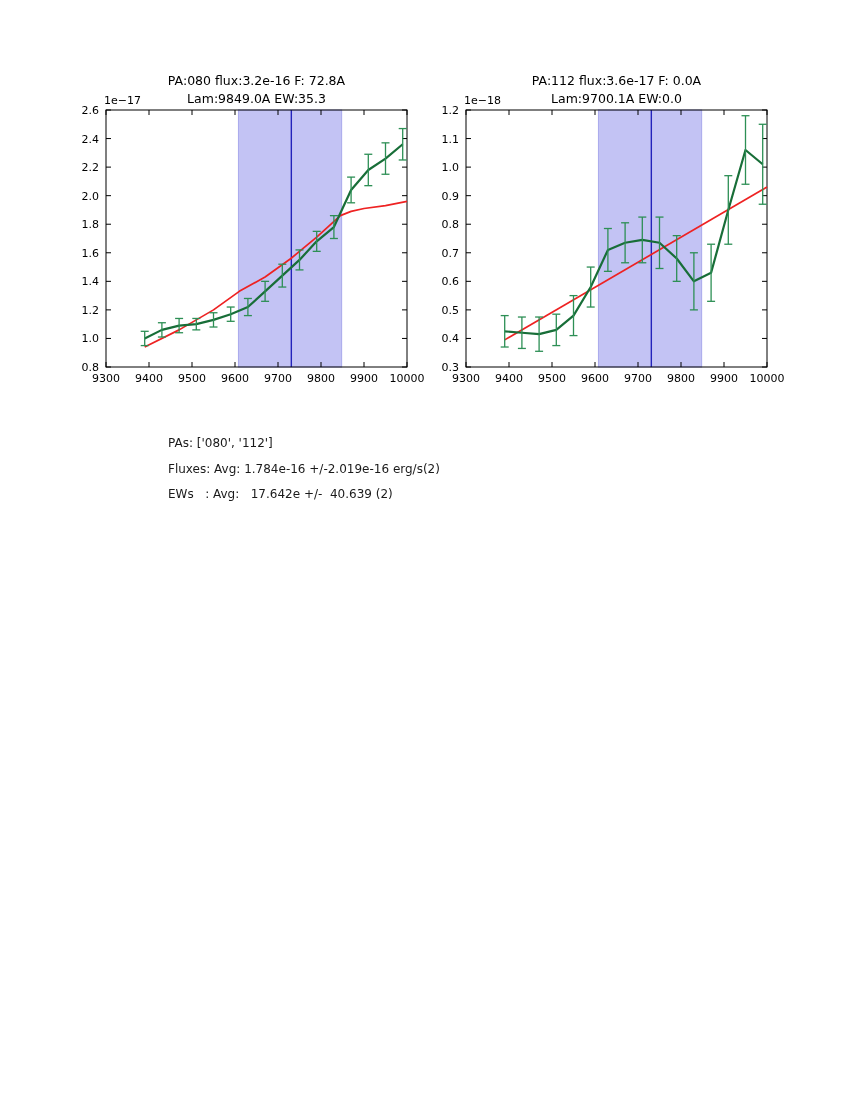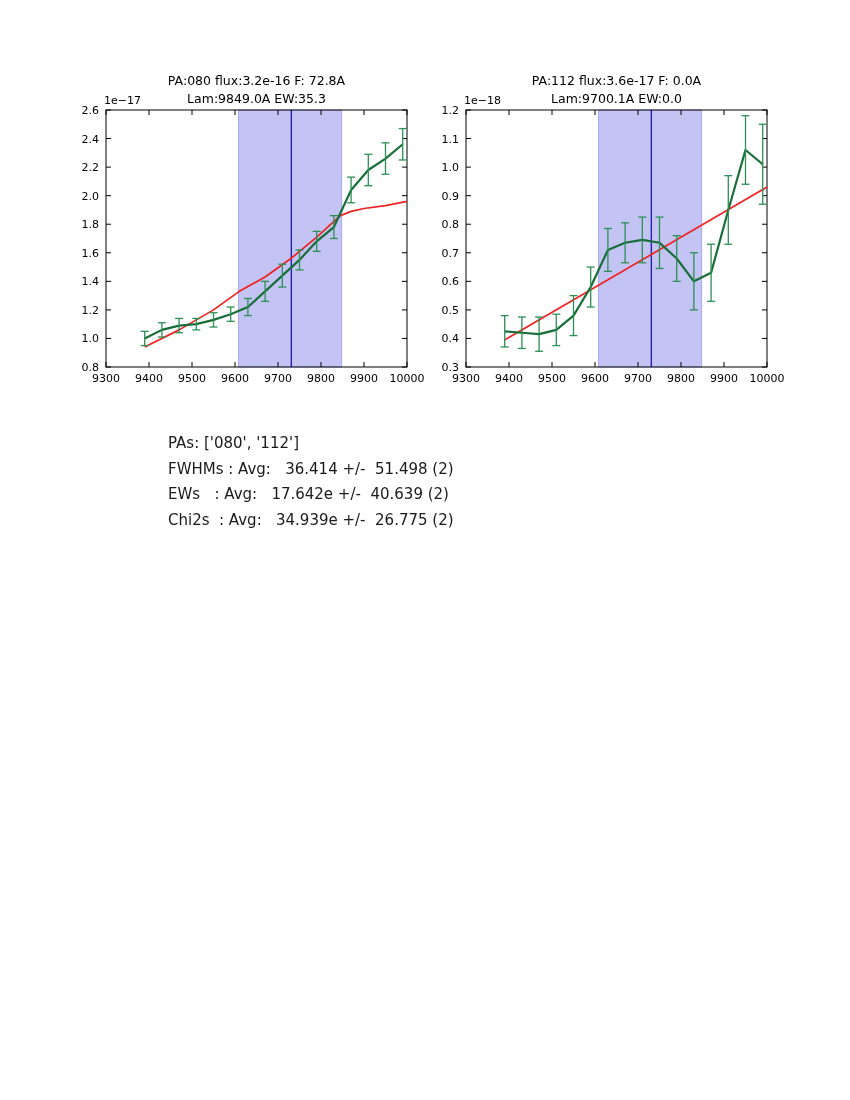--- a/index.html
+++ b/index.html
@@ -1,20 +1,20 @@
 <!DOCTYPE html>
 <html><head>
 <meta charset="utf-8">
 <style>
   html,body{margin:0;padding:0;background:#ffffff;}
   body{width:850px;height:1100px;position:relative;overflow:hidden;
        font-family:"DejaVu Sans", sans-serif;color:#000;}
   #fig{position:absolute;left:0;top:0;}
   #fig text{font-family:"DejaVu Sans", sans-serif;fill:#000;}
-  .stats{position:absolute;left:168px;top:431px;font-size:15px;color:#1a1a1a;}
+  .stats{position:absolute;left:168px;top:431px;font-size:12px;color:#1a1a1a;}
   .stat-line{height:25.7px;line-height:25.7px;white-space:pre;}
 </style>
 </head>
 <body>
 
 <div class="page">
   <svg id="fig" width="850" height="410">
       <g>
         <rect x="238.44" y="110" width="103.19999999999999" height="257" fill="#c3c3f4" stroke="#a9a9ec" stroke-width="1"></rect>
         <line x1="291.33000000000004" y1="110" x2="291.33000000000004" y2="367" stroke="#2323bb" stroke-width="1.4"></line>
@@ -243,17 +243,16 @@
           <line x1="758.7" y1="204.23333333333332" x2="766.7" y2="204.23333333333332" stroke="#2d8f55" stroke-width="1.3"></line>
           <line x1="758.7" y1="124.27777777777779" x2="766.7" y2="124.27777777777779" stroke="#2d8f55" stroke-width="1.3"></line>
         </g>
         <text x="616.5" y="85" font-size="12.5" text-anchor="middle">PA:112 flux:3.6e-17 F: 0.0A</text>
         <text x="616.5" y="103" font-size="12.5" text-anchor="middle">Lam:9700.1A EW:0.0</text>
         <text x="464" y="104" font-size="11" text-anchor="start">1e−18</text>
       </g>
     </svg>
   <div class="stats">
     <div class="stat-line">PAs: ['080', '112']</div>
-    <div class="stat-line">FWHMs : Avg:   36.414 +/-  51.498 (2)</div>
+    <div class="stat-line">Fluxes: Avg: 1.784e-16 +/-2.019e-16 erg/s(2)</div>
     <div class="stat-line">EWs   : Avg:   17.642e +/-  40.639 (2)</div>
-    <div class="stat-line">Chi2s  : Avg:   34.939e +/-  26.775 (2)</div>
   </div>
 </div>
 
 </body></html>

